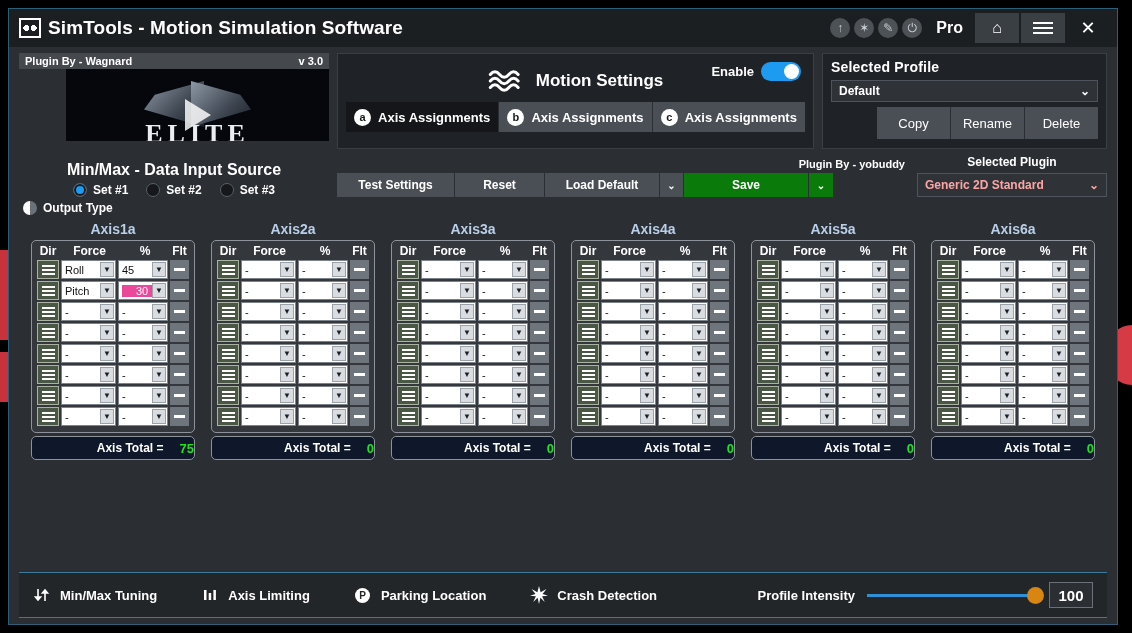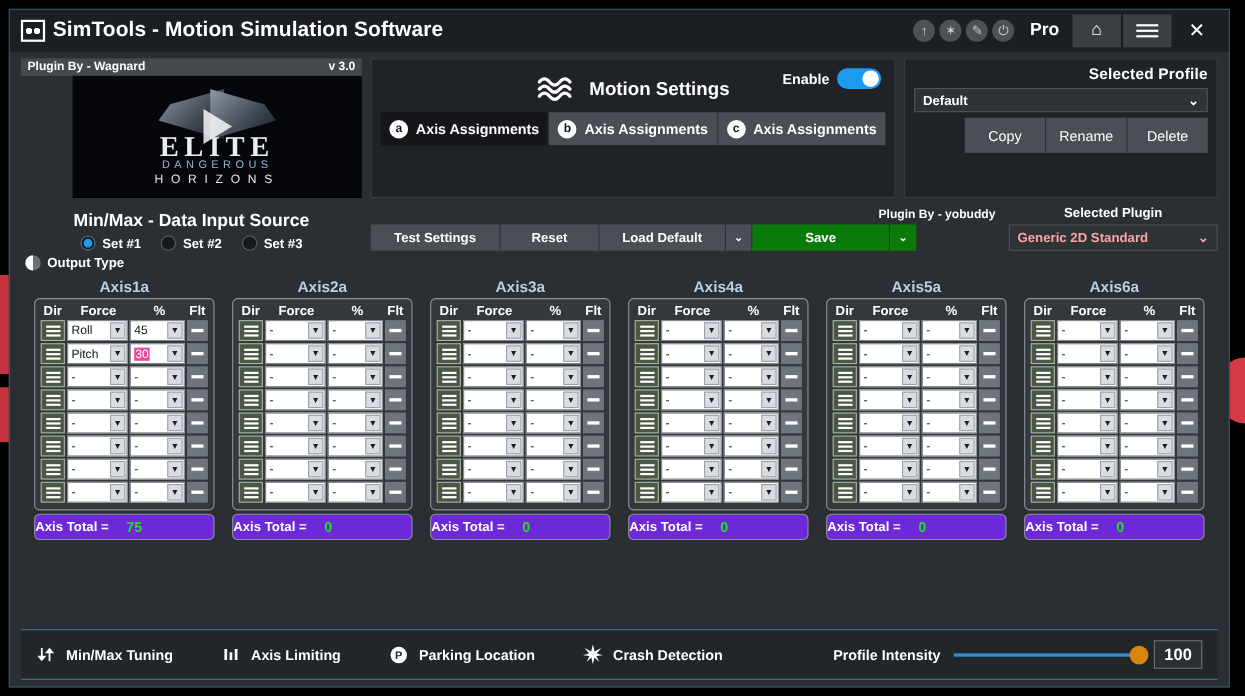--- a/index.html
+++ b/index.html
@@ -79,21 +79,21 @@
     display: flex; padding: 6px 10px 0 10px; gap: 8px;
     flex: 0 0 auto;
   }
   .gamebox { width: 310px; flex: 0 0 310px; }
   .game-hdr {
     background: #45494e; color: #fff; font-size: 11px; font-weight: bold;
     display: flex; justify-content: space-between; align-items: center;
     padding: 2px 6px; height: 16px;
   }
   .game-img {
-    height: 111px; background: #05070c; position: relative; overflow: hidden;
+    height: 72px; background: #05070c; position: relative; overflow: hidden;
     display: flex; align-items: center; justify-content: center; flex-direction: column; margin-left: 47px;
   }
   .wingL, .wingR {
     position: absolute; top: 12px; width: 60px; height: 46px;
     background: linear-gradient(135deg, #8e99a6 0%, #3f4752 60%, #1a1f26 100%);
   }
   .wingL { left: 78px; clip-path: polygon(100% 0, 100% 100%, 0 62%, 18% 30%); }
   .wingR { right: 78px; clip-path: polygon(0 0, 0 100%, 100% 62%, 82% 30%); }
   .play-tri {
     position: absolute; top: 30px; left: 50%; transform: translateX(-50%);
@@ -148,21 +148,21 @@
     width: 17px; height: 17px; border-radius: 50%; background: #fff; color: #141619;
     display: flex; align-items: center; justify-content: center;
     font-size: 11px; font-weight: bold; flex: 0 0 17px;
   }
 
   .profilebox {
     width: 285px; flex: 0 0 285px; background: #1f2226; border: 1px solid #3a3f44;
     padding: 5px 8px 9px 8px;
   }
   .pb-title {
-    color: #fff; font-size: 14px; font-weight: bold; text-align: right;
+    color: #fff; font-size: 14px; font-weight: bold; text-align: left;
     margin-bottom: 5px; letter-spacing: .2px;
   }
   .pb-select {
     height: 22px; background: #2f3338; border: 1px solid #4e545b; color: #fff;
     font-size: 12px; font-weight: bold;
     display: flex; align-items: center; justify-content: space-between;
     padding: 0 7px; margin-bottom: 5px;
   }
   .pb-btns { display: flex; padding-left: 46px; }
   .pb-btn {
@@ -253,34 +253,34 @@
   .dirbtn i { display: block; width: 13px; height: 2px; background: #fff; }
   .combo {
     height: 19px; background: #fff; border: 1px solid #7b828a;
     display: flex; align-items: center; justify-content: space-between;
     padding: 0 1px 0 3px; font-size: 11px; color: #111;
     overflow: hidden;
   }
   .combo .cv { white-space: nowrap; overflow: hidden; }
   .combo.force { flex: 1 1 auto; min-width: 0; }
   .combo.pct { width: 50px; flex: 0 0 50px; }
-  .combo.sel .cv { background: #ec4899; color: #fff; padding: 0 1px; }
+  .combo.sel .cv { background: #ec4899; color: #fff; padding: 0 14px; }
   .carret {
     width: 14px; height: 15px; flex: 0 0 14px; background: #d9dde1;
     border: 1px solid #9aa1a9; display: flex; align-items: center; justify-content: center;
     font-size: 8px; color: #1b1e22;
   }
   .fltbtn {
     width: 19px; height: 19px; flex: 0 0 19px; background: #6e757c;
     display: flex; align-items: center; justify-content: center;
   }
   .fltbtn i { display: block; width: 11px; height: 3px; background: #fff; }
   .total-bar {
-    margin-top: 3px; background: #6d28d9; border: 1px solid #8c939b; border-radius: 5px;
-    height: 24px; display: flex; align-items: center; justify-content: flex-start; gap: 16px;
+    margin-top: 3px; background: #0f172a; border: 1px solid #8c939b; border-radius: 5px;
+    height: 24px; display: flex; align-items: center; justify-content: flex-end; gap: 16px;
   }
   .total-lbl { color: #fff; font-size: 12px; font-weight: bold; }
   .total-val { color: #22e022; font-size: 13px; font-weight: bold; }
 
   
   .bottom {
     flex: 0 0 46px; margin: 8px 10px 6px 10px;
     border-top: 1px solid #3b7a9b; border-bottom: 1px solid #3b7a9b;
     background: #232629; display: flex; align-items: center; padding: 0 14px;
   }

